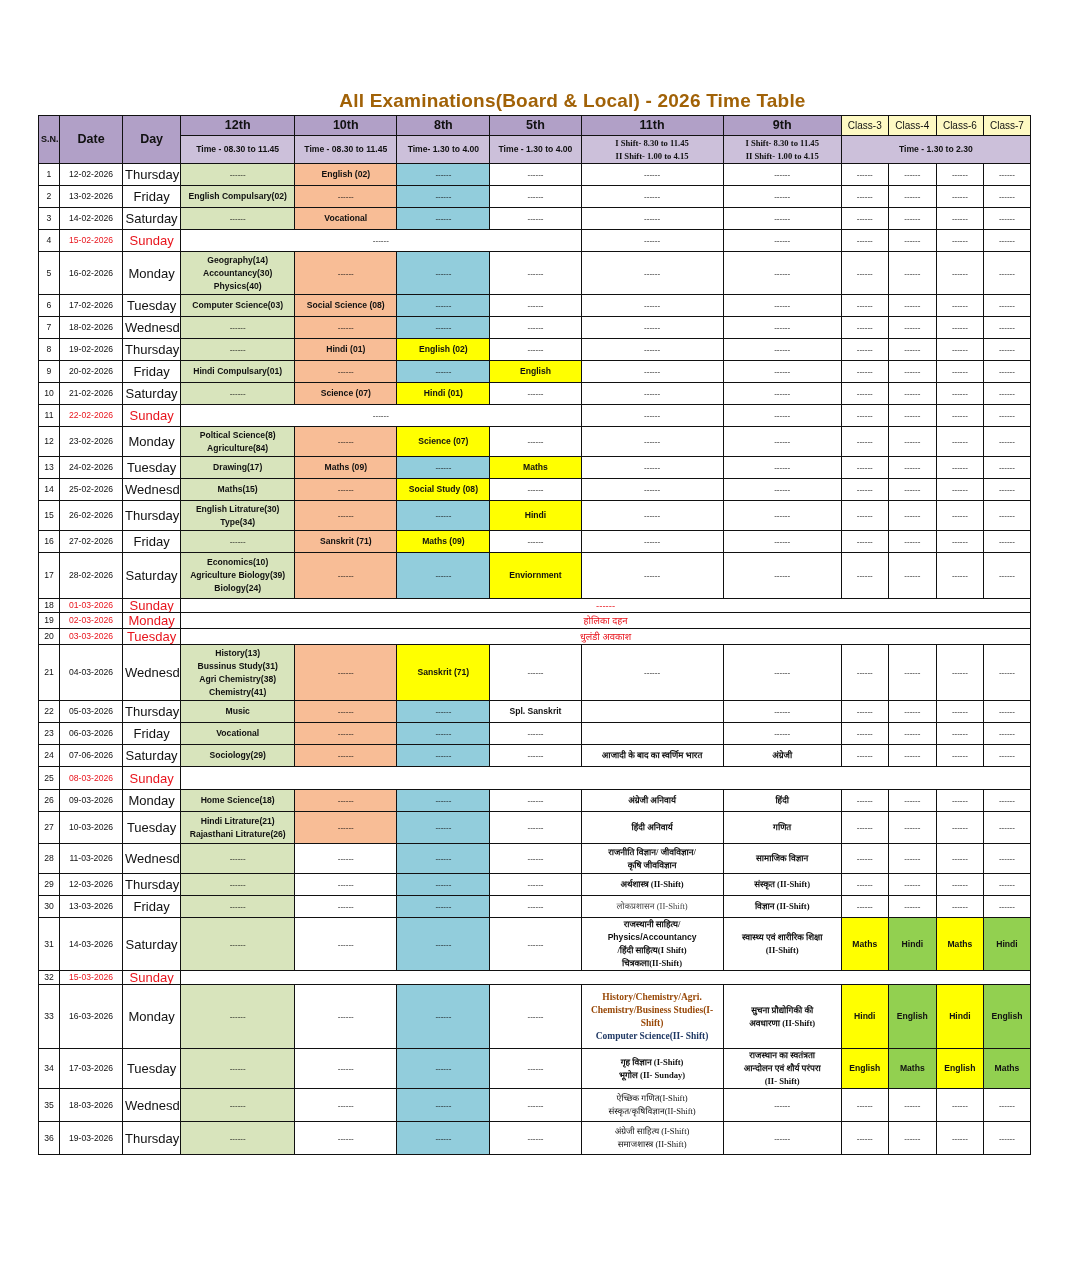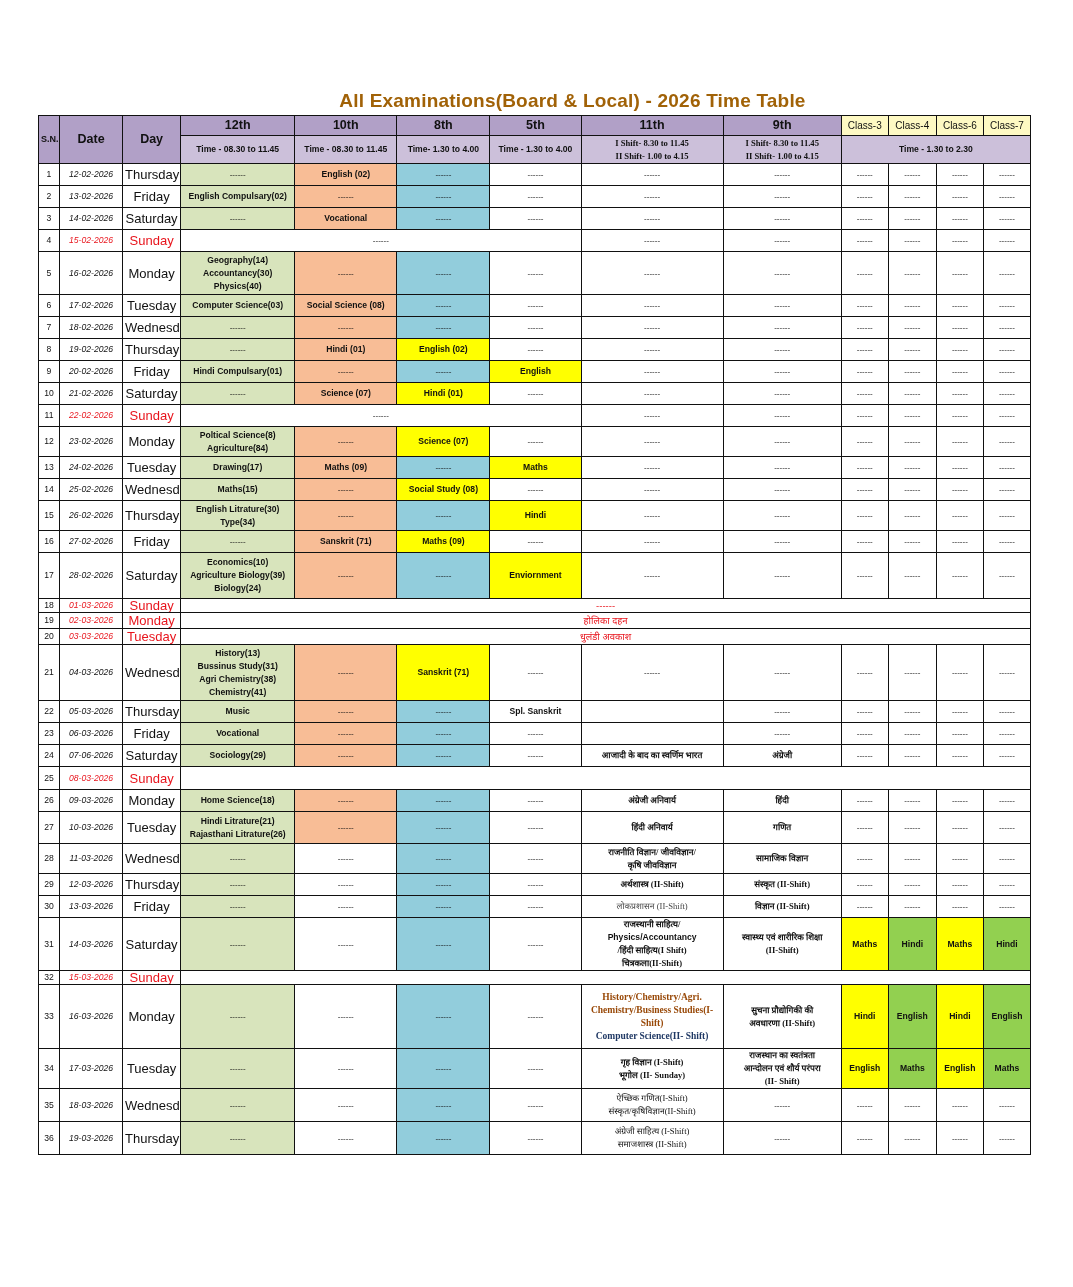--- a/index.html
+++ b/index.html
@@ -18,21 +18,21 @@
   table.tt td, table.tt th {
     border: 1px solid #111; padding: 0 2px; text-align: center; vertical-align: middle;
     overflow: hidden; line-height: 13px;
   }
   th.hd { background: #b1a0c7; font-size: 12.5px; font-weight: bold; height: 19px; }
   th.hd2 { background: #ccc0da; font-size: 8.6px; font-weight: bold; height: 27px; }
   th.hdcls { background: #fef9c3; font-size: 10px; font-weight: normal; }
   th.sn { font-size: 9px; }
   .serif { font-family: Liberation Serif, serif; }
   td.sn { font-size: 8.6px; }
-  td.date { font-size: 8.6px; font-style: italic; }
+  td.date { font-size: 8.6px; }
   td.day { text-align: left; font-size: 13px; }
   .red { color: #e8141c; }
   .b { font-weight: bold; }
   .g { background: #d8e4bc; }
   .o { background: #f8bd96; }
   .bl { background: #92cddc; }
   .y { background: #ffff00; }
   .lg { background: #92d050; }
   .dash { font-size: 8px; }
   .brown { color: #984807; }

